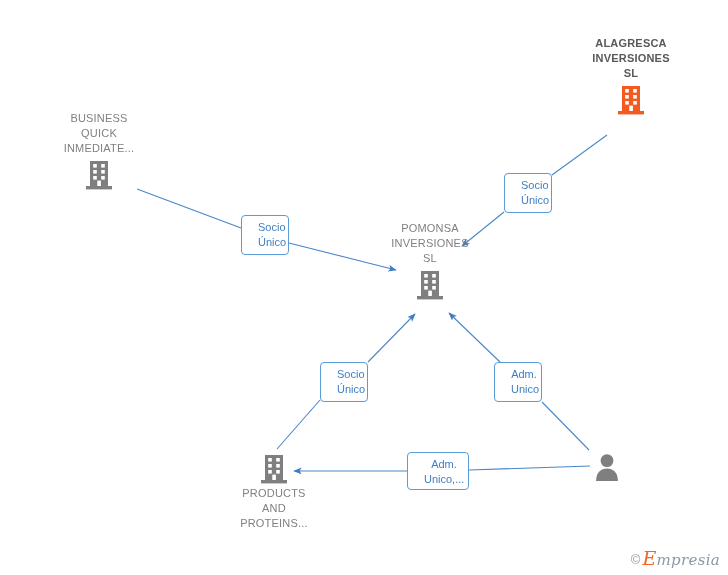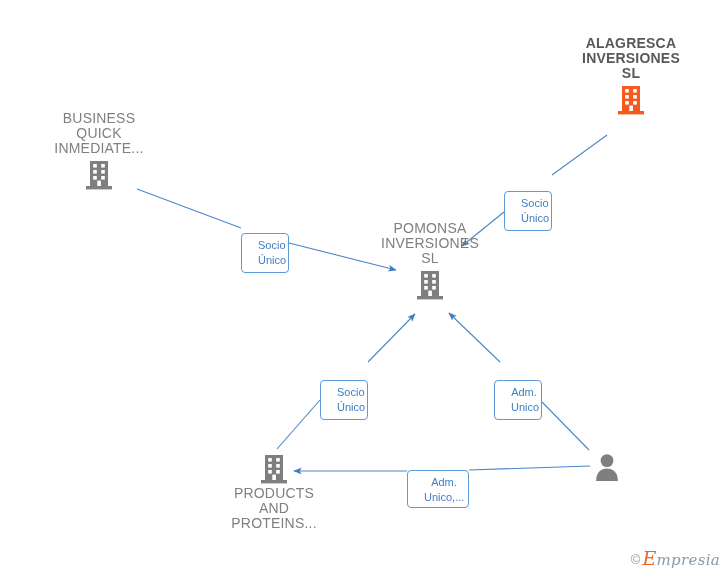--- a/index.html
+++ b/index.html
@@ -26,21 +26,21 @@
     height: 575px;
   }
 
   
   .node {
     position: absolute;
     width: 140px;
     margin-left: -70px;
     text-align: center;
     line-height: 15px;
-    font-size: 14px;
+    font-size: 11px;
     letter-spacing: .2px;
     z-index: 4;
   }
   .node .label {
     display: block;
     color: #808080;
     white-space: pre-line;
   }
   .node.primary .label {
     color: #595959;
@@ -63,21 +63,20 @@
     background: #ffffff;
     border: 1px solid #5a9bd8;
     border-radius: 4px;
     color: #3f7fc1;
     font-size: 11px;
     line-height: 15px;
     text-align: center;
     padding: 4px 4px 5px 16px;
     white-space: pre-line;
     z-index: 6;
-    margin-top: 18px;
   }
 
   
   #watermark {
     position: absolute;
     right: 8px;
     bottom: 6px;
     font-size: 15px;
     line-height: 18px;
     color: #8a9aa8;

